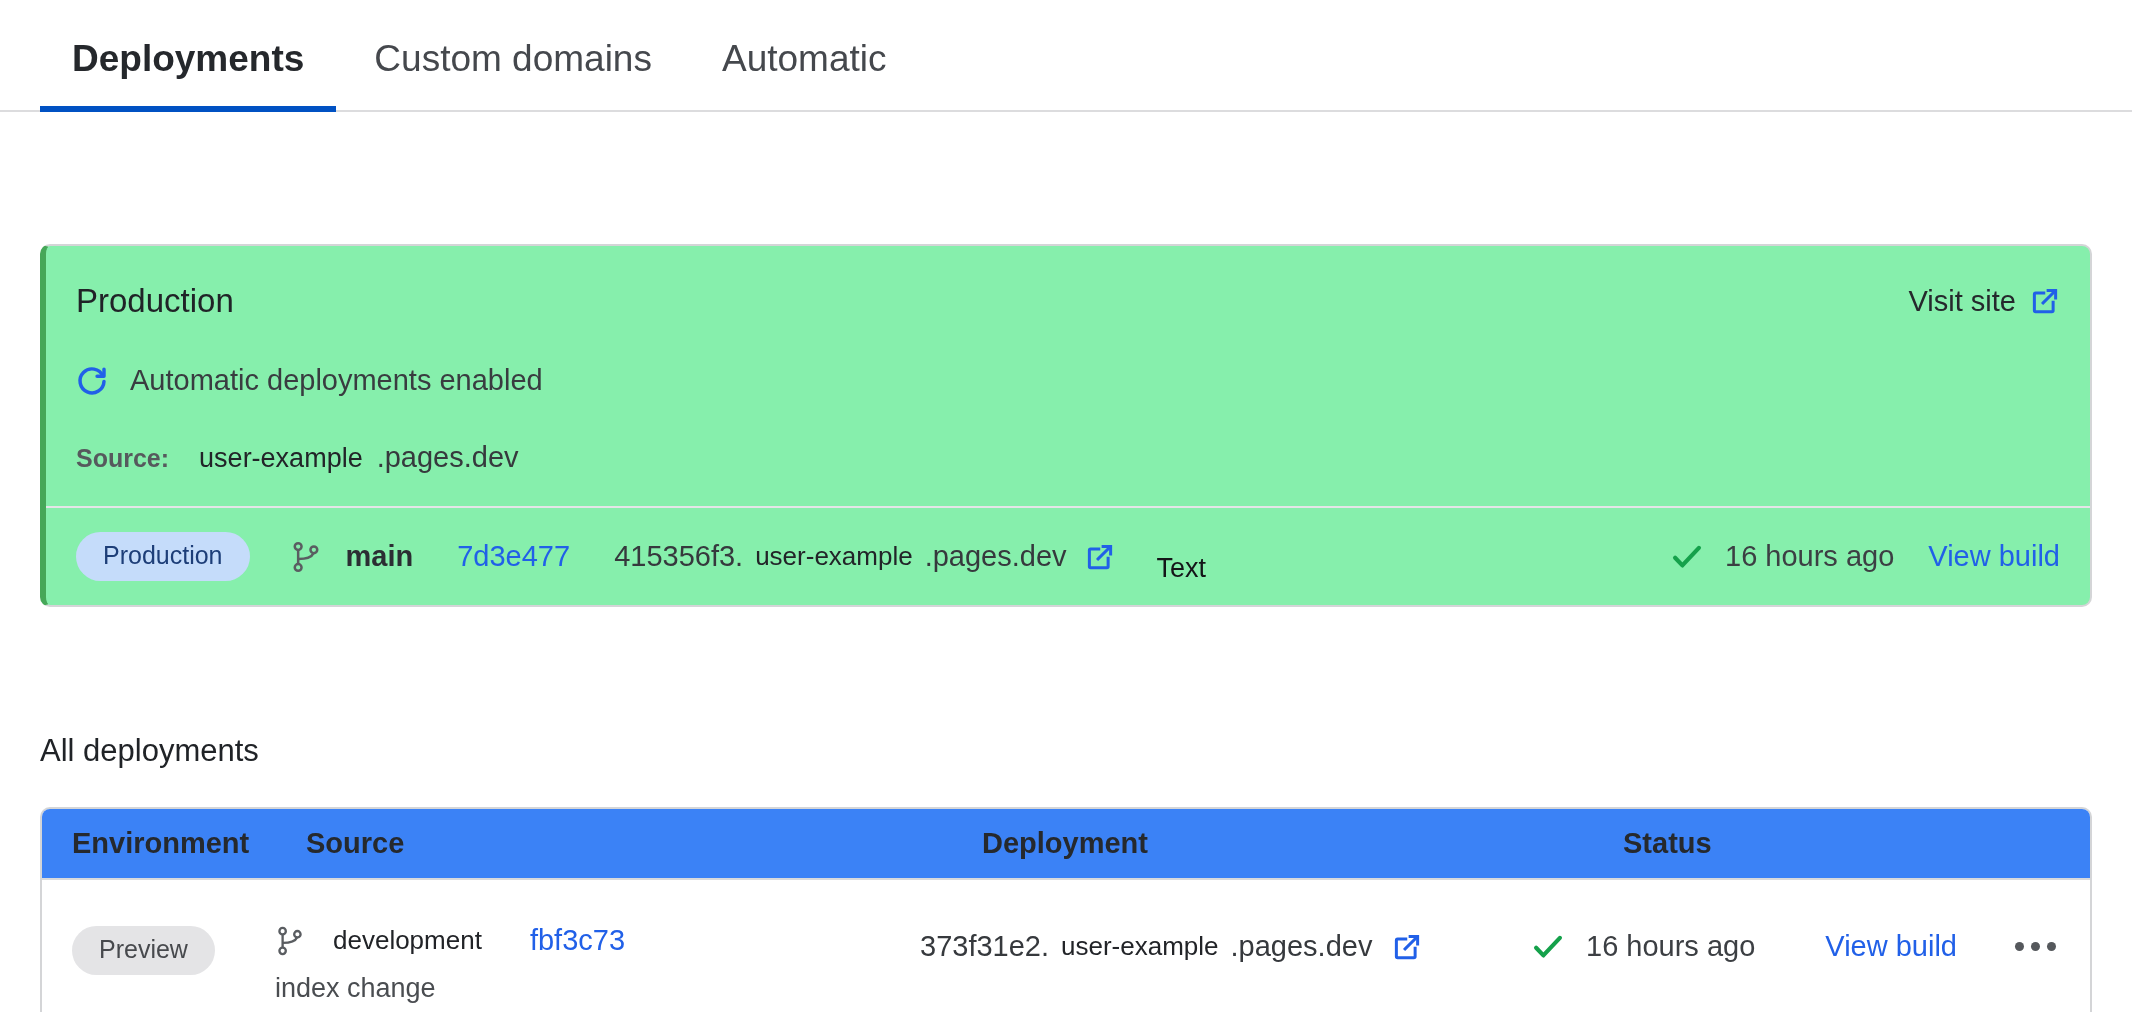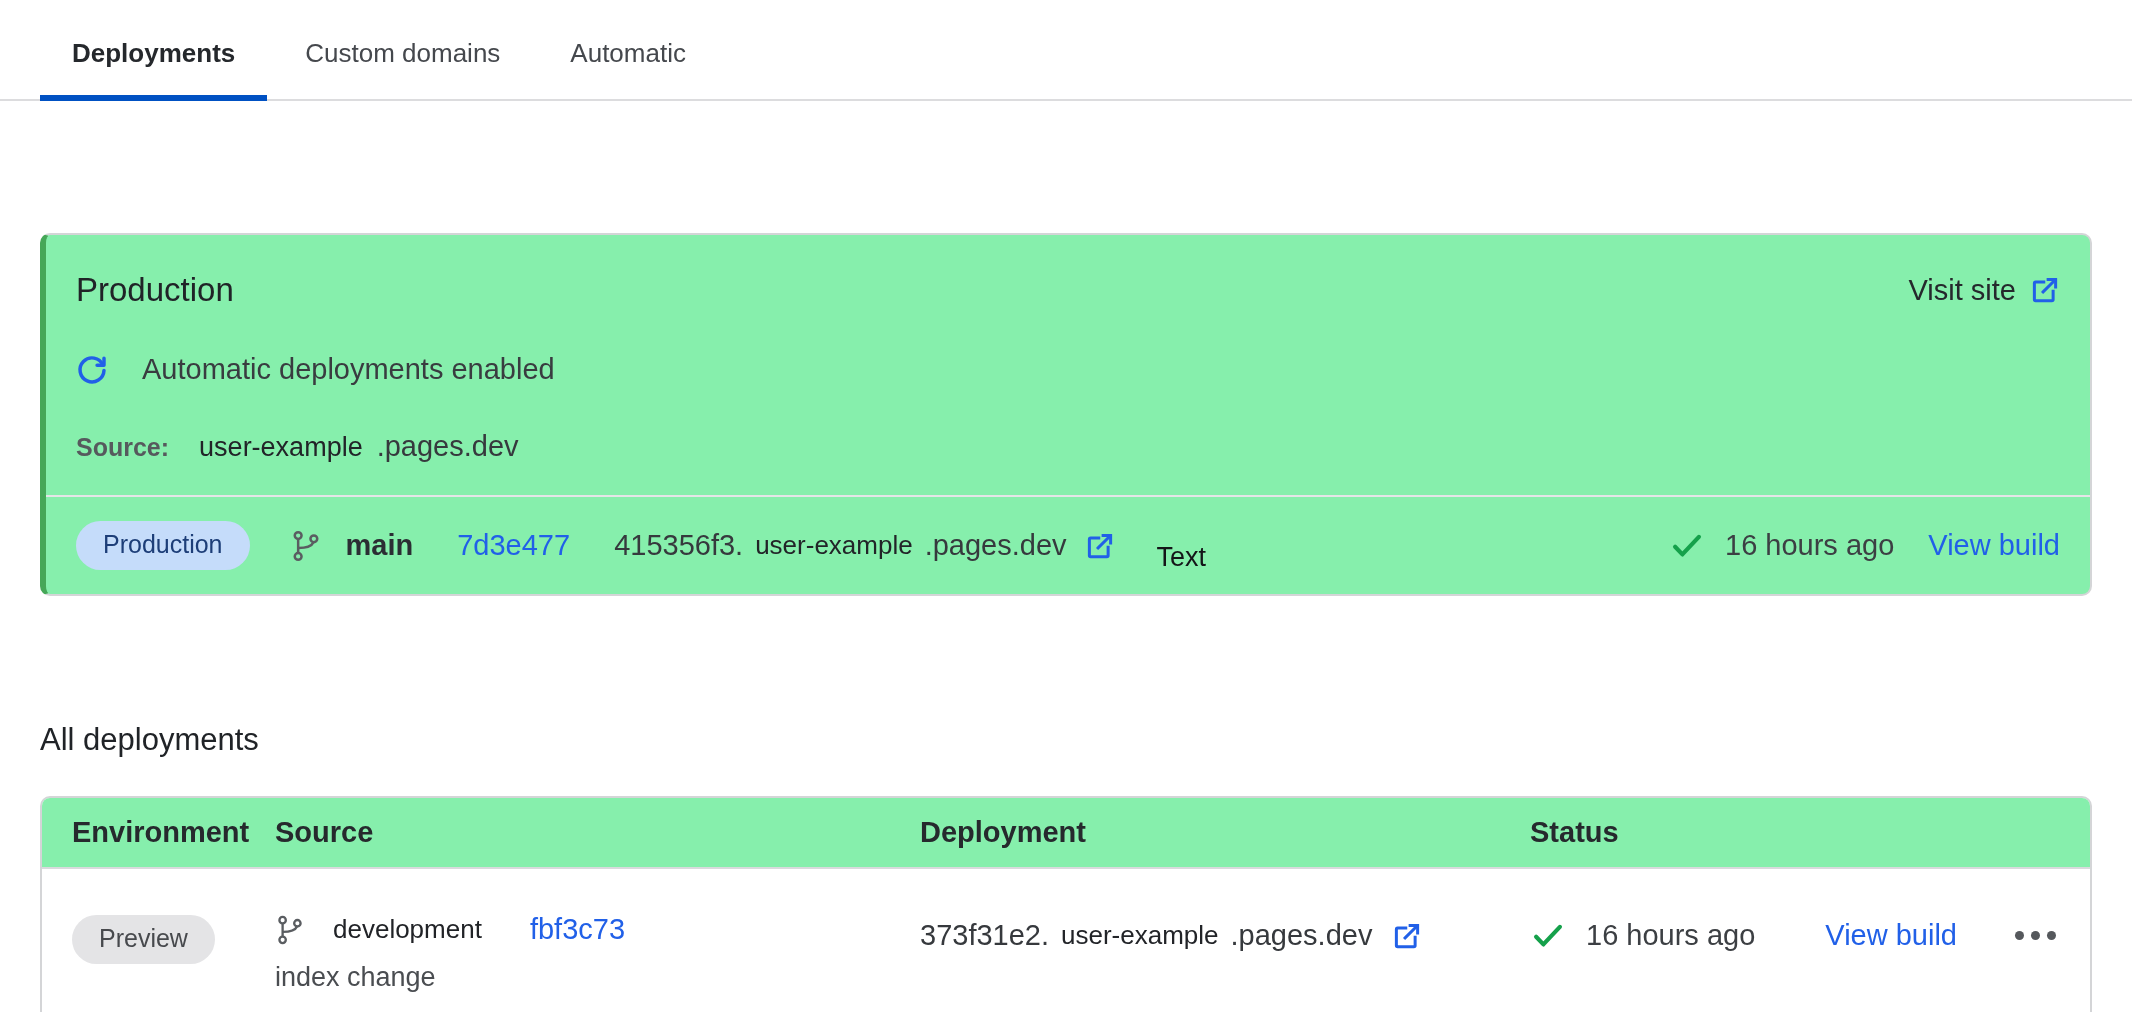--- a/index.html
+++ b/index.html
@@ -12,21 +12,21 @@
   
   .tabbar {
     display: flex;
     align-items: flex-end;
     gap: 6px;
     padding: 0 40px;
     border-bottom: 2px solid #dcdcde;
   }
   .tab {
     position: relative;
-    font-size: 26px;
+    font-size: 37px;
     color: #45484d;
     padding: 38px 32px 30px;
     cursor: pointer;
     white-space: nowrap;
   }
   .tab.active { font-weight: bold; color: #25282c; }
   .tab.active::after {
     content: "";
     position: absolute;
     left: 0; right: 0; bottom: -2px;
@@ -47,21 +47,21 @@
     justify-content: space-between;
     align-items: center;
     padding-top: 36px;
   }
   .card-title { font-size: 33px; font-weight: 400; color: #202327; }
   .visit-site {
     display: flex; align-items: center; gap: 14px;
     font-size: 29px; color: #25282c; cursor: pointer;
   }
   .auto-deploy {
-    display: flex; align-items: center; gap: 34px;
+    display: flex; align-items: center; gap: 22px;
     margin-top: 44px;
     font-size: 29px; color: #393c40;
   }
   .domains-line {
     display: flex; align-items: baseline;
     margin-top: 44px;
   }
   .domains-label { font-size: 25px; font-weight: bold; color: #56595d; margin-right: 30px; }
   .domain-name { font-size: 27px; color: #222428; margin-right: 14px; }
   .domain-suffix { font-size: 29px; color: #36393d; }
@@ -102,26 +102,27 @@
   .table {
     margin: 38px 40px 0;
     border: 2px solid #d4d5d7;
     border-bottom: none;
     border-radius: 10px 10px 0 0;
     overflow: hidden;
   }
   .thead {
     display: grid;
     grid-template-columns: 203px 645px 610px 1fr;
-    background: #86efac;
+    background: #3b82f6;
     border-bottom: 2px solid #d9dadc;
     padding: 18px 30px;
     font-size: 29px;
     font-weight: bold;
     color: #26292d;
+    gap: 31px;
   }
   .trow {
     display: grid;
     grid-template-columns: 203px 645px 610px 1fr;
     padding: 44px 30px 26px;
     background: #fff;
   }
   .cell-env { padding-top: 2px; }
   .source-line1 { display: flex; align-items: center; }
   .source-branch { font-size: 26px; color: #212327; margin-left: 28px; }

